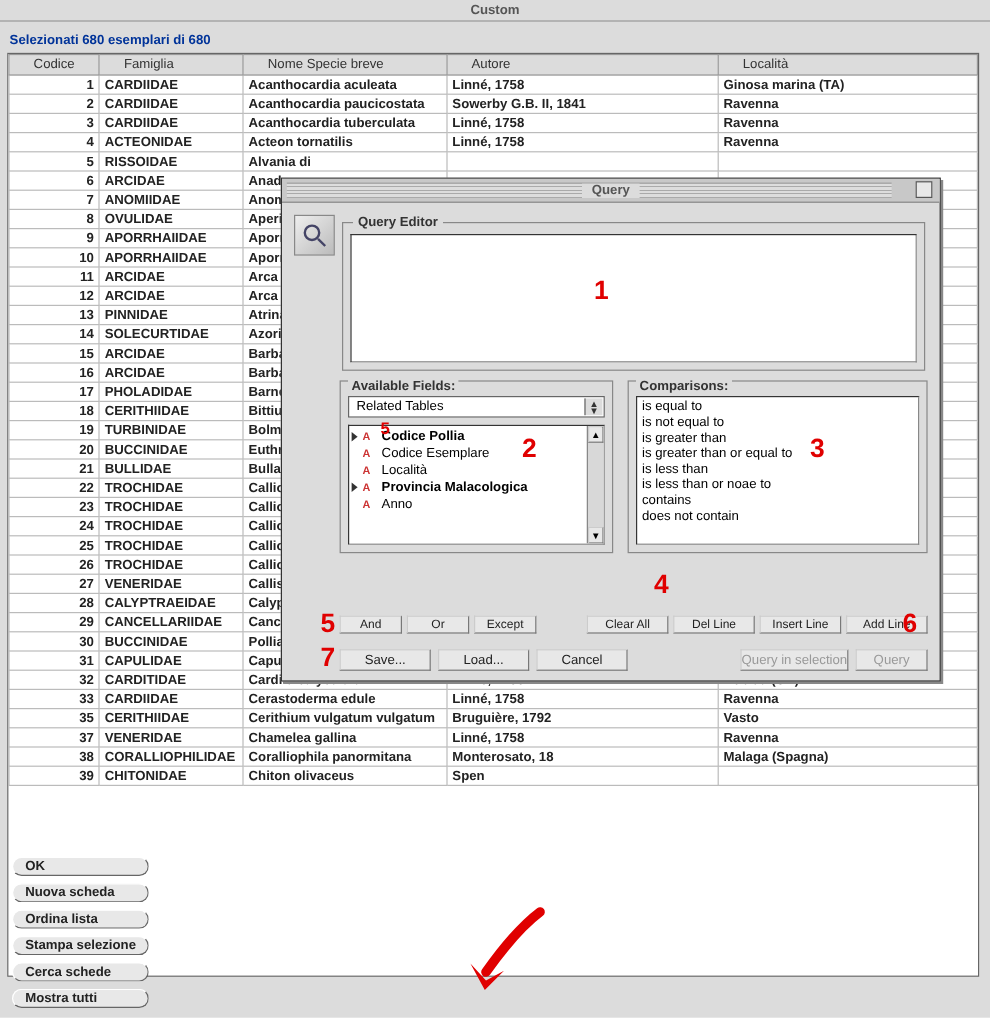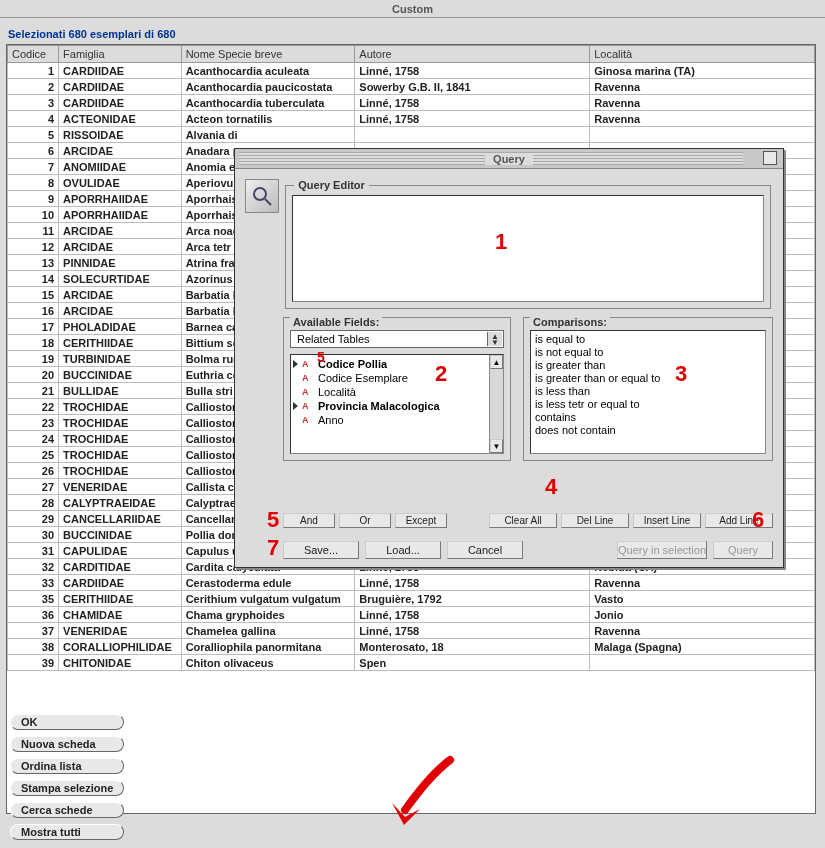--- a/index.html
+++ b/index.html
@@ -44,21 +44,21 @@
     position: relative;
   }
   table.data {
     width: 100%;
     border-collapse: collapse;
     font-size: 11px;
   }
   table.data th {
     background: #dcdcdc;
     border: 1px solid #999;
-    padding: 2px 4px;
+    padding: 2px 20px;
     text-align: left;
     font-weight: normal;
     color: #333;
   }
   table.data td {
     border: 1px solid #bbb;
     padding: 1px 4px;
     white-space: nowrap;
     overflow: hidden;
     text-overflow: clip;
@@ -485,27 +485,20 @@
               <td>Cerastoderma edule</td>
               <td>Linné, 1758</td>
               <td>Ravenna</td>
             </tr>
             <tr>
               <td class="codice">35</td>
               <td>CERITHIIDAE</td>
               <td>Cerithium vulgatum vulgatum</td>
               <td>Bruguière, 1792</td>
               <td>Vasto</td>
-            </tr>
-            <tr>
-              <td class="codice">36</td>
-              <td>CHAMIDAE</td>
-              <td>Chama gryphoides</td>
-              <td>Linné, 1758</td>
-              <td>Jonio</td>
             </tr>
             <tr>
               <td class="codice">37</td>
               <td>VENERIDAE</td>
               <td>Chamelea gallina</td>
               <td>Linné, 1758</td>
               <td>Ravenna</td>
             </tr>
             <tr>
               <td class="codice">38</td>
@@ -607,21 +600,21 @@
 
     <div class="compare-panel">
       <div class="panel-box">
         <span class="panel-label">Comparisons:</span>
         <div class="compare-list" id="compare-list">
             <div>is equal to</div>
             <div>is not equal to</div>
             <div>is greater than</div>
             <div>is greater than or equal to</div>
             <div>is less than</div>
-            <div>is less tetr or equal to</div>
+            <div>is less than or noae to</div>
             <div>contains</div>
             <div>does not contain</div>
           </div>
       </div>
     </div>
 
 
     <div class="row-buttons">
       <div class="group">
         <div class="btn2">And</div>

